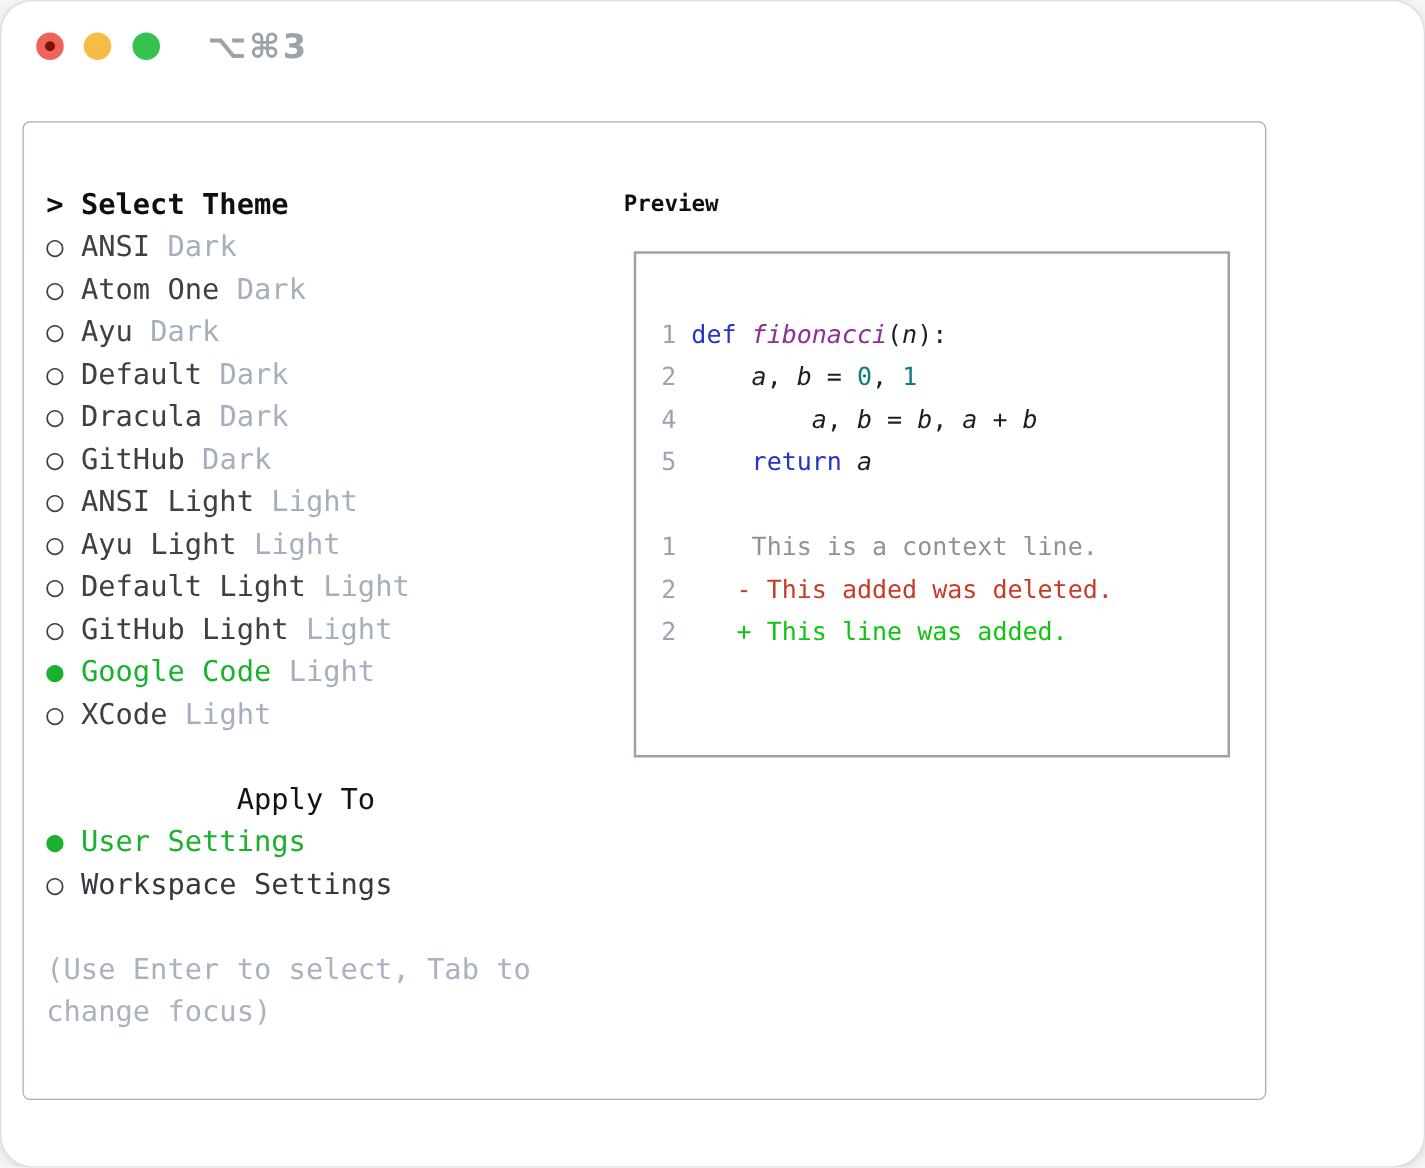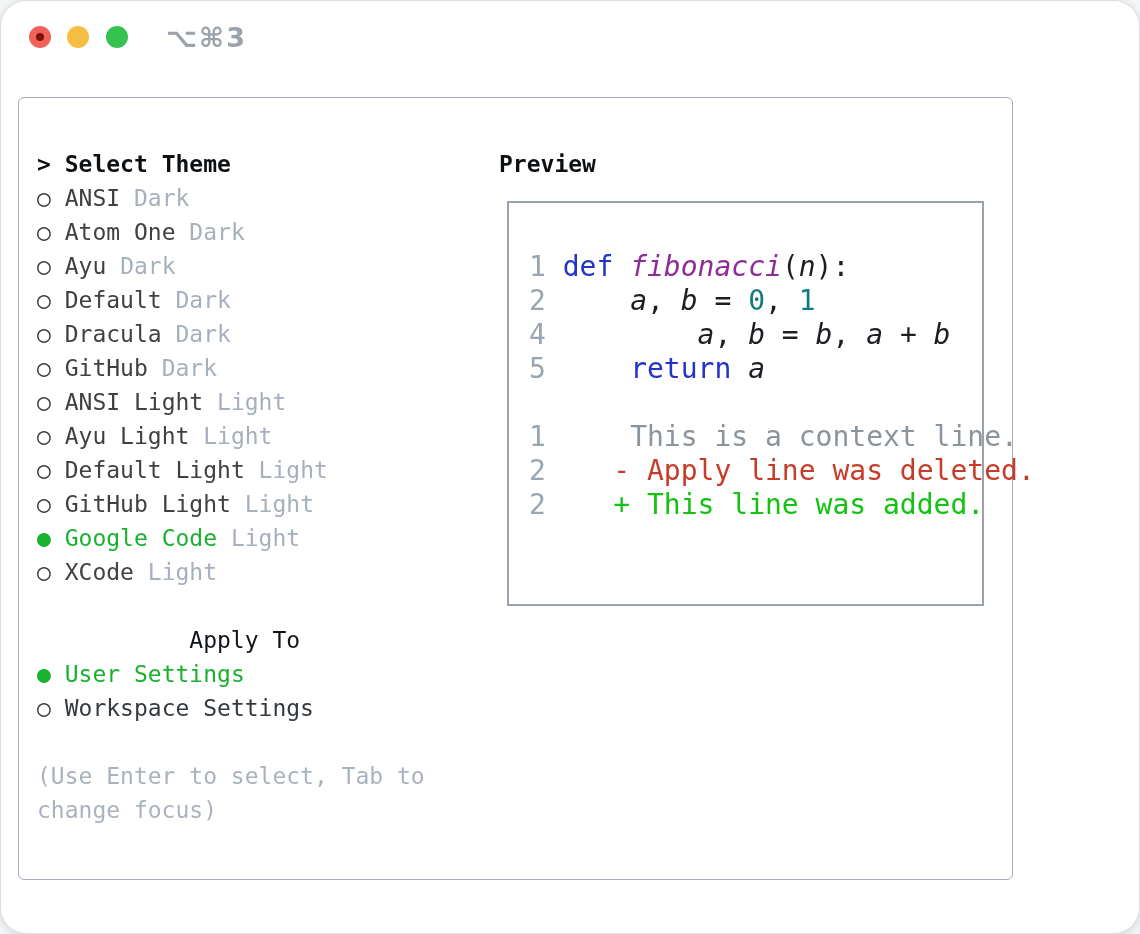--- a/index.html
+++ b/index.html
@@ -46,29 +46,29 @@
   .hdr .marker { color: #0d1013; }
   .name { color: #404040; }
   .variant { color: #a6b0bd; text-align: center; }
   .row.selected .marker, .row.selected .name, .row.selected .opt-label { color: #18b22e; }
   .apply-hdr { padding-left: 2ch; color: #101418; text-align: center; }
   .opt-label { color: #33393f; }
   .help { color: #a9b2be; }
   
   .preview-title {
     position: absolute; left: 480px; top: 49px;
-    font-size: 23px; line-height: 34px; font-weight: 700; color: #0d1013;
+    font-size: 18px; line-height: 34px; font-weight: 700; color: #0d1013;
   }
   .preview-box {
     position: absolute; left: 488px; top: 103px;
     width: 477px; height: 405px;
     border: 2px solid #9aa3ad;
     background: #ffffff;
   }
-  .code { padding: 47px 0 0 20px; font-size: 28px; line-height: 34px; }
+  .code { padding: 47px 0 0 20px; font-size: 20px; line-height: 34px; }
   .code-line { height: 34px; white-space: pre; }
   .t-ln  { color: #9aa5b2; }
   .t-kw  { color: #2433c8; }
   .t-fn  { color: #8e2d96; font-style: italic; }
   .t-id  { color: #1b1e22; font-style: italic; }
   .t-lit { color: #117c7e; }
   .t-pl  { color: #1b1e22; }
   .t-ctx { color: #8b939b; }
   .t-del { color: #c63c28; }
   .t-add { color: #12c312; }
@@ -123,18 +123,18 @@
     <div class="preview-title">Preview</div>
 
     <div class="preview-box">
       <div class="code">
           <div class="code-line"><span class="t-ln">1</span><span class="t-pl"> </span><span class="t-kw">def</span><span class="t-pl"> </span><span class="t-fn">fibonacci</span><span class="t-pl">(</span><span class="t-id">n</span><span class="t-pl">):</span></div>
           <div class="code-line"><span class="t-ln">2</span><span class="t-pl">     </span><span class="t-id">a</span><span class="t-pl">, </span><span class="t-id">b</span><span class="t-pl"> = </span><span class="t-lit">0</span><span class="t-pl">, </span><span class="t-lit">1</span></div>
           <div class="code-line"><span class="t-ln">4</span><span class="t-pl">         </span><span class="t-id">a</span><span class="t-pl">, </span><span class="t-id">b</span><span class="t-pl"> = </span><span class="t-id">b</span><span class="t-pl">, </span><span class="t-id">a</span><span class="t-pl"> + </span><span class="t-id">b</span></div>
           <div class="code-line"><span class="t-ln">5</span><span class="t-pl">     </span><span class="t-kw">return</span><span class="t-pl"> </span><span class="t-id">a</span></div>
           <div class="code-line"></div>
           <div class="code-line"><span class="t-ln">1</span><span class="t-pl">    </span><span class="t-ctx"> This is a context line.</span></div>
-          <div class="code-line"><span class="t-ln">2</span><span class="t-pl">    </span><span class="t-del">- Apply line was deleted.</span></div>
+          <div class="code-line"><span class="t-ln">2</span><span class="t-pl">    </span><span class="t-del">- This added was deleted.</span></div>
           <div class="code-line"><span class="t-ln">2</span><span class="t-pl">    </span><span class="t-add">+ This line was added.</span></div>
         </div>
     </div>
   </div>
 </div>
 
 </body></html>

